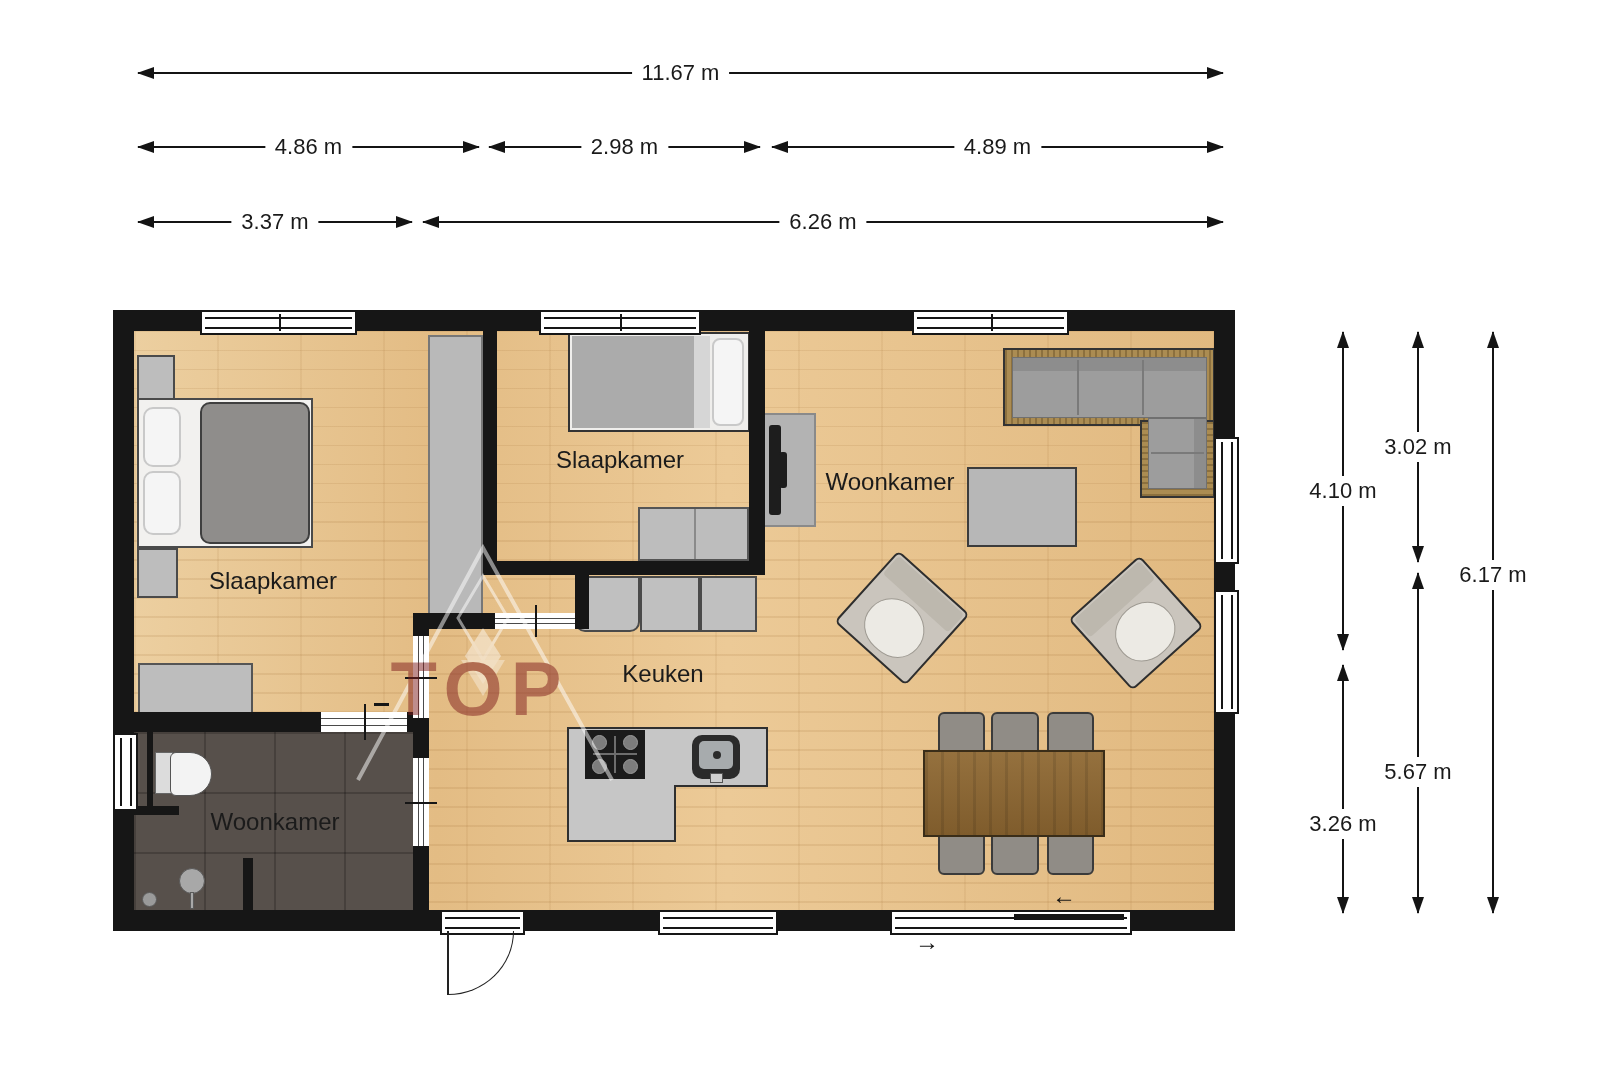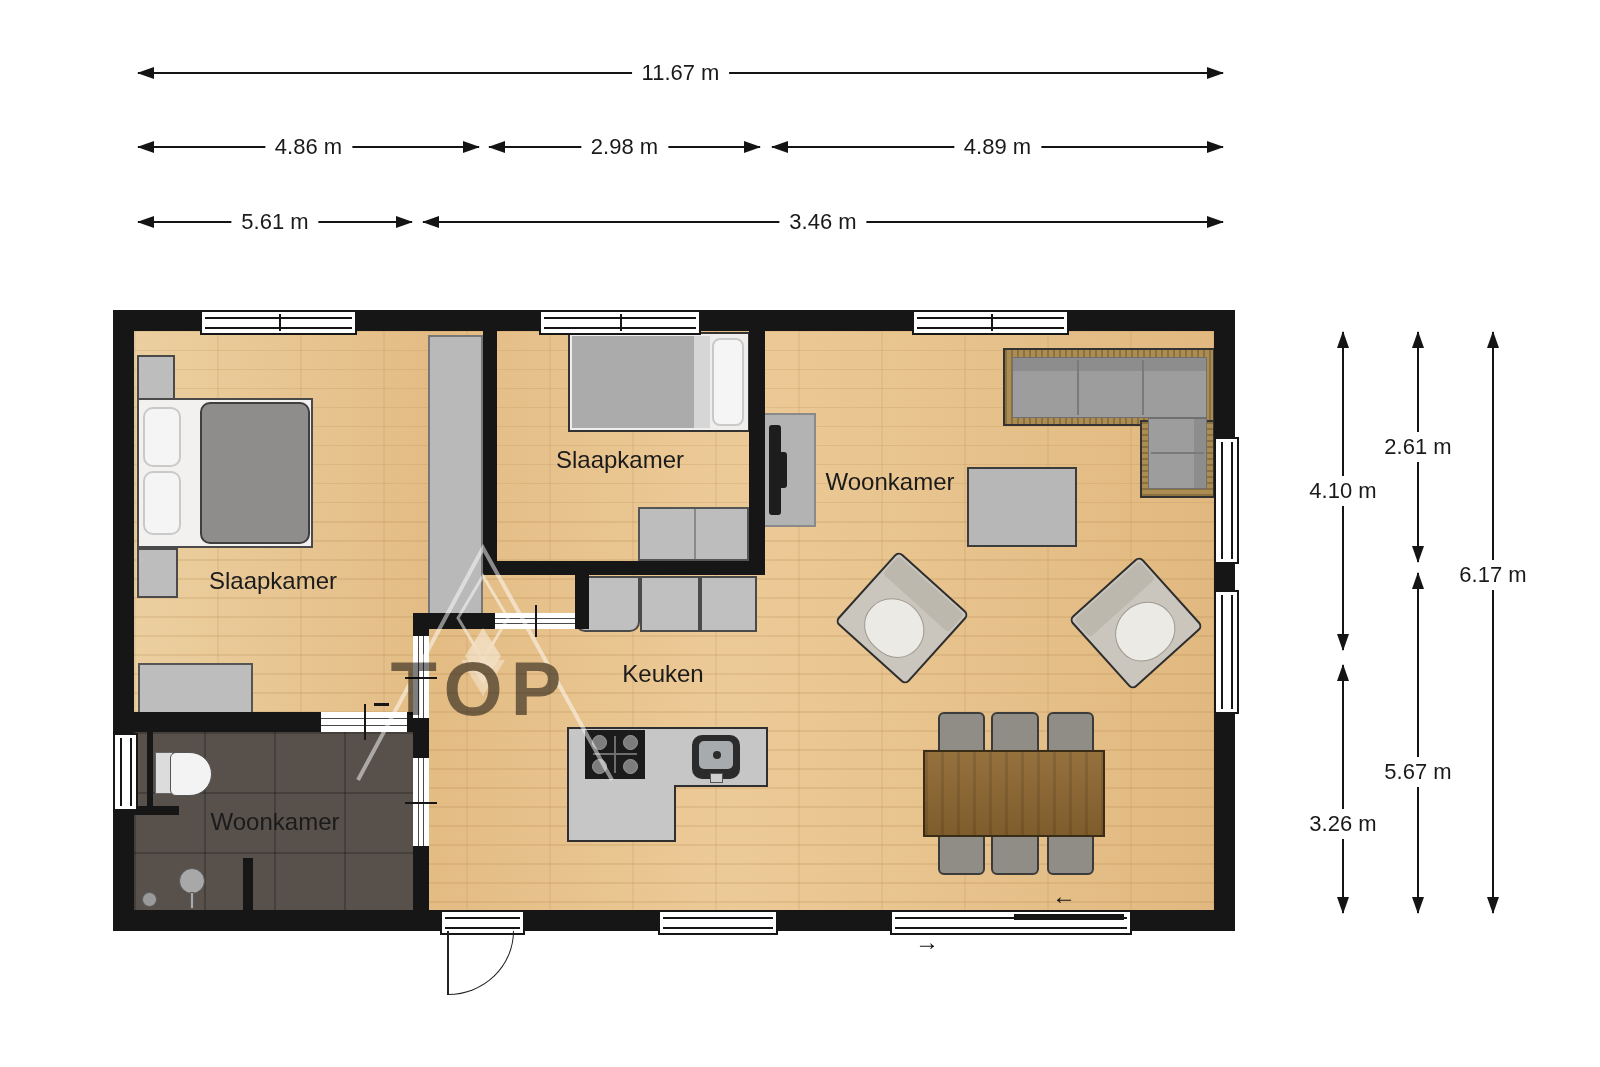--- a/index.html
+++ b/index.html
@@ -53,21 +53,21 @@
   .dv{position:absolute;width:0;z-index:3;}
   .dv .ln{position:absolute;top:0;bottom:0;left:-1px;width:2px;background:#141414;}
   .dv .au{position:absolute;top:-1px;left:-6.5px;width:0;height:0;border-left:6px solid transparent;
           border-right:6px solid transparent;border-bottom:17px solid #141414;}
   .dv .ad{position:absolute;bottom:-1px;left:-6.5px;width:0;height:0;border-left:6px solid transparent;
           border-right:6px solid transparent;border-top:17px solid #141414;}
   .dv .dl{position:absolute;left:0;transform:translate(-50%,-50%);background:#fff;
           padding:2px 8px;font-size:22px;white-space:nowrap;}
   
   #wm{position:absolute;left:340px;top:528px;width:300px;height:265px;z-index:40;opacity:.5;
-      color:#000000;pointer-events:none;}
+      color:#7f1d1d;pointer-events:none;}
   #wm .t1{position:absolute;left:140px;top:160px;transform:translate(-50%,-50%);
           font-size:76px;font-weight:bold;letter-spacing:8px;}
   #wm .t2{position:absolute;left:147px;top:218px;transform:translate(-50%,-50%);
           font-size:42px;font-weight:bold;letter-spacing:4px;}
   .arrowtxt{position:absolute;z-index:35;font-size:24px;color:#111;font-weight:bold;}
   .burner{position:absolute;width:13px;height:13px;border-radius:50%;
           background:#7d7d7d;border:1px solid #9a9a9a;}
 </style>
 </head>
 <body>
@@ -95,46 +95,46 @@
   <div class="dh" style="left:772px;top:147px;width:451px">
     <div class="ln"></div>
       <div class="al"></div>
       <div class="ar"></div>
     <span class="dl">4.89 m</span>
   </div>
   <div class="dh" style="left:138px;top:222px;width:274px">
     <div class="ln"></div>
       <div class="al"></div>
       <div class="ar"></div>
-    <span class="dl">5.61 m</span>
+    <span class="dl">3.37 m</span>
   </div>
   <div class="dh" style="left:423px;top:222px;width:800px">
     <div class="ln"></div>
       <div class="al"></div>
       <div class="ar"></div>
-    <span class="dl">3.46 m</span>
+    <span class="dl">6.26 m</span>
   </div>
 
   <div class="dv" style="left:1343px;top:332px;height:318px">
     <div class="ln"></div>
       <div class="au"></div>
       <div class="ad"></div>
     <span class="dl" style="top:50%">4.10 m</span>
   </div>
   <div class="dv" style="left:1343px;top:665px;height:248px">
     <div class="ln"></div>
       <div class="au"></div>
       <div class="ad"></div>
     <span class="dl" style="top:159px">3.26 m</span>
   </div>
   <div class="dv" style="left:1418px;top:332px;height:230px">
     <div class="ln"></div>
       <div class="au"></div>
       <div class="ad"></div>
-    <span class="dl" style="top:50%">2.61 m</span>
+    <span class="dl" style="top:50%">3.02 m</span>
   </div>
   <div class="dv" style="left:1418px;top:573px;height:340px">
     <div class="ln"></div>
       <div class="au"></div>
       <div class="ad"></div>
     <span class="dl" style="top:199px">5.67 m</span>
   </div>
   <div class="dv" style="left:1493px;top:332px;height:581px">
     <div class="ln"></div>
       <div class="au"></div>

